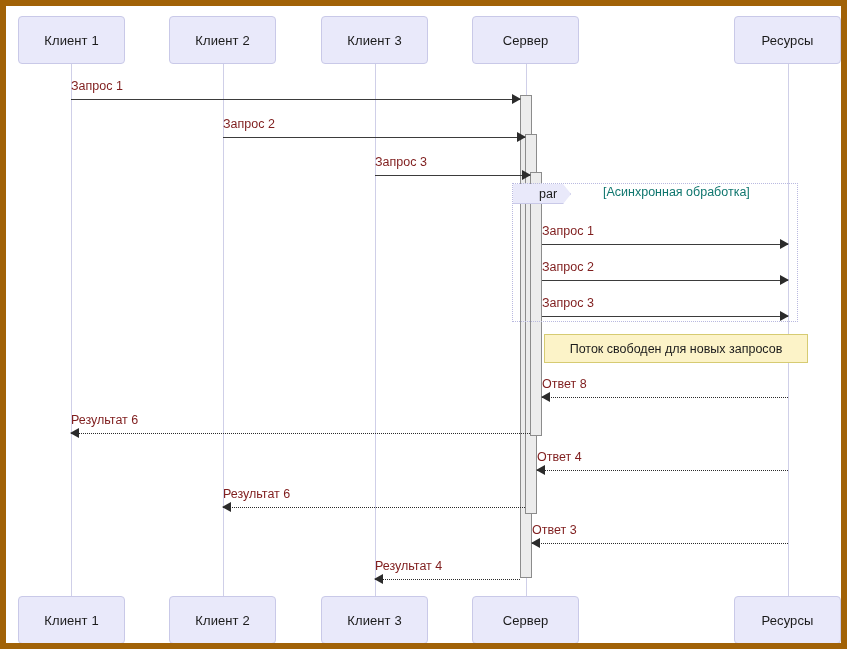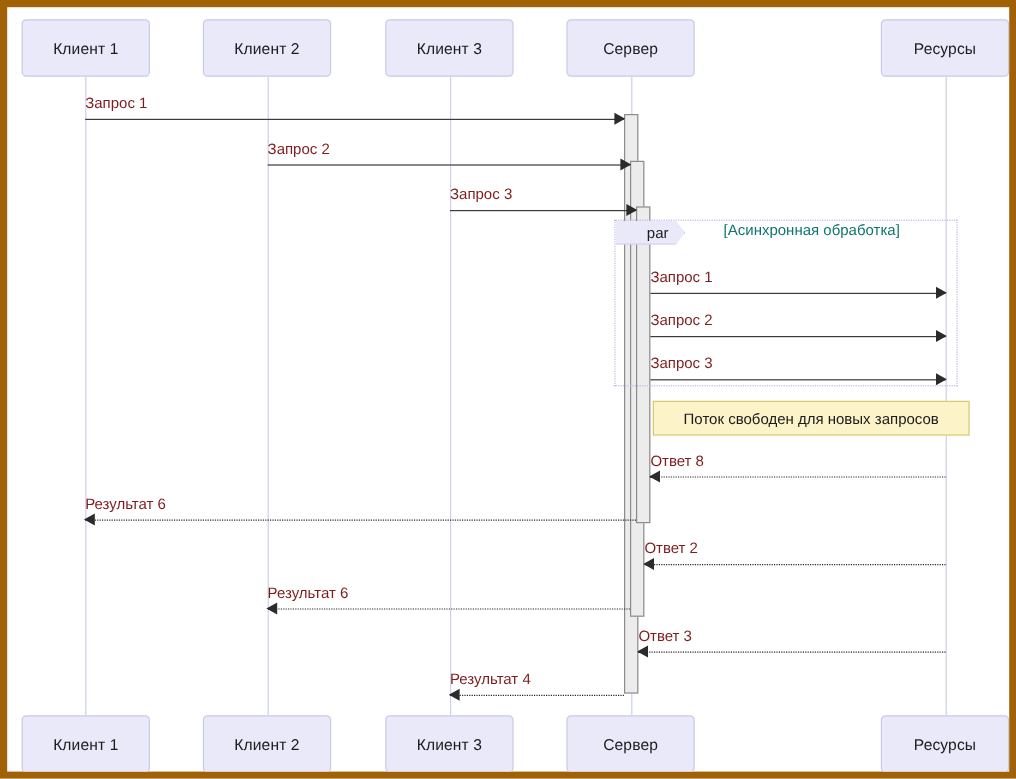--- a/index.html
+++ b/index.html
@@ -208,21 +208,21 @@
         <div class="label">Ответ 8</div>
       </div>
       <div class="msg left dashed" style="left: 65px; top: 427px; width: 459px;">
         <div class="line"></div>
         <div class="head"></div>
         <div class="label">Результат 6</div>
       </div>
       <div class="msg left dashed" style="left: 531px; top: 464px; width: 251px;">
         <div class="line"></div>
         <div class="head"></div>
-        <div class="label">Ответ 2</div>
+        <div class="label">Ответ 4</div>
       </div>
       <div class="msg left dashed" style="left: 217px; top: 501px; width: 302px;">
         <div class="line"></div>
         <div class="head"></div>
         <div class="label">Результат 6</div>
       </div>
       <div class="msg left dashed" style="left: 526px; top: 537px; width: 256px;">
         <div class="line"></div>
         <div class="head"></div>
         <div class="label">Ответ 3</div>

